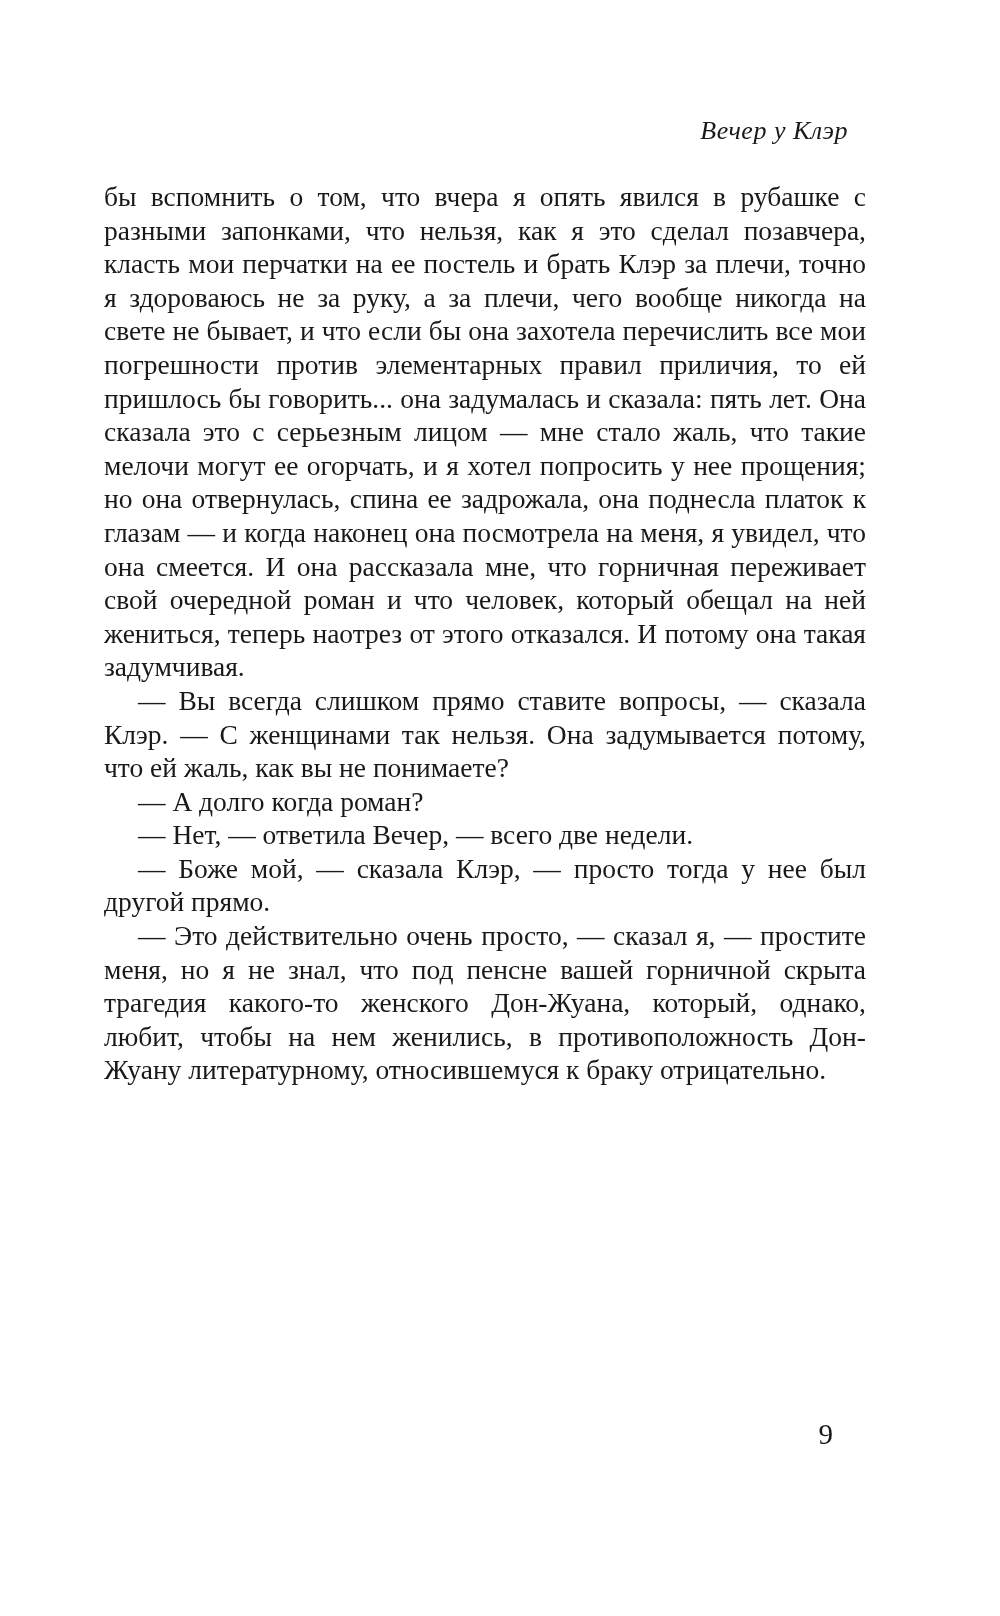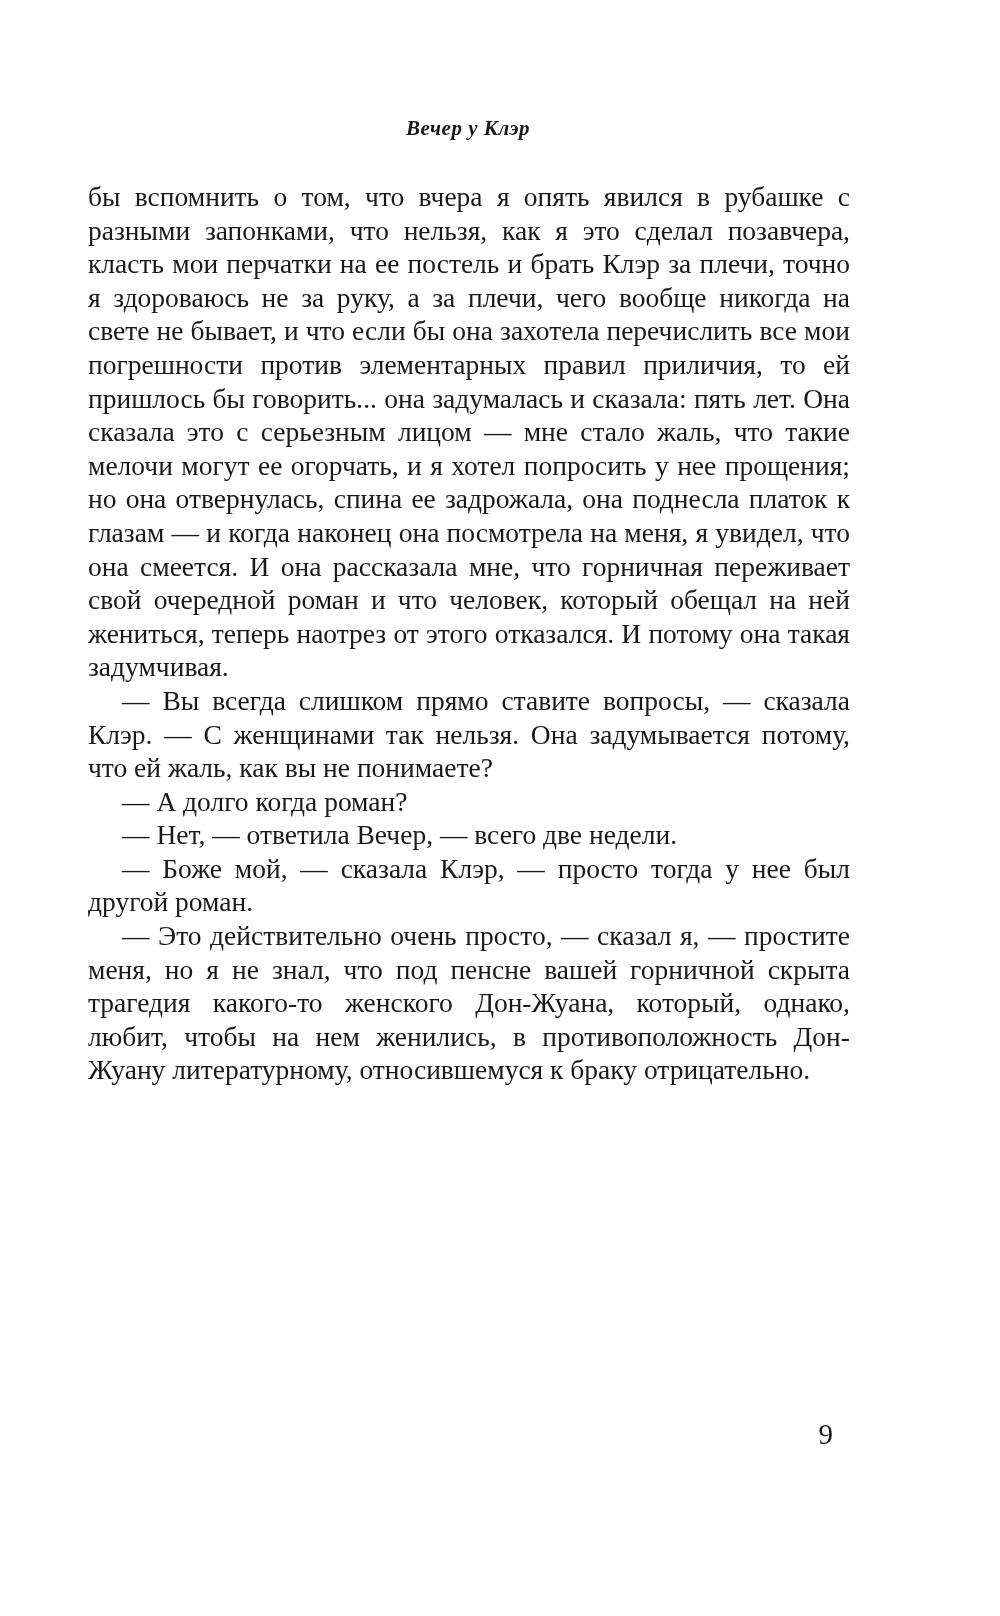--- a/index.html
+++ b/index.html
@@ -14,30 +14,30 @@
     background: #ffffff;
     font-family: "Liberation Serif", "DejaVu Serif", serif;
     color: #191919;
     overflow: hidden;
   }
   .running-head {
     position: absolute;
     top: 116px;
     left: 88px;
     width: 760px;
-    text-align: center;
+    text-align: right;
     font-style: italic;
-    font-weight: bold;
-    font-size: 21px;
+    font-weight: normal;
+    font-size: 26px;
     letter-spacing: 0.5px;
   }
   .body-text {
     position: absolute;
     top: 180px;
-    left: 88px;
+    left: 104px;
     width: 762px;
     font-size: 27.5px;
     line-height: 33.6px;
     text-align: justify;
   }
   .body-text p {
     margin: 0;
     padding: 0;
     text-indent: 34px;
   }
@@ -58,19 +58,19 @@
 
 <div class="page">
 
   <div class="running-head">Вечер у Клэр</div>
 
   <div class="body-text">
     <p class="no-indent">бы вспомнить о том, что вчера я опять явился в рубашке с разными запонками, что нельзя, как я это сделал позавчера, класть мои перчатки на ее постель и брать Клэр за плечи, точно я здороваюсь не за руку, а за плечи, чего вообще никогда на свете не бывает, и что если бы она захотела перечислить все мои погрешности против элементарных правил приличия, то ей пришлось бы говорить... она задумалась и сказала: пять лет. Она сказала это с серьезным лицом — мне стало жаль, что такие мелочи могут ее огорчать, и я хотел попросить у нее прощения; но она отвернулась, спина ее задрожала, она поднесла платок к глазам — и когда наконец она посмотрела на меня, я увидел, что она смеется. И она рассказала мне, что горничная переживает свой очередной роман и что человек, который обещал на ней жениться, теперь наотрез от этого отказался. И потому она такая задумчивая.</p>
     <p>— Вы всегда слишком прямо ставите вопросы, — сказала Клэр. — С женщинами так нельзя. Она задумывается потому, что ей жаль, как вы не понимаете?</p>
     <p>— А долго когда роман?</p>
     <p>— Нет, — ответила Вечер, — всего две недели.</p>
-    <p>— Боже мой, — сказала Клэр, — просто тогда у нее был другой роман.</p>
+    <p>— Боже мой, — сказала Клэр, — просто тогда у нее был другой прямо.</p>
     <p>— Это действительно очень просто, — сказал я, — простите меня, но я не знал, что под пенсне вашей горничной скрыта трагедия какого-то женского Дон-Жуана, который, однако, любит, чтобы на нем женились, в противоположность Дон-Жуану литературному, относившемуся к браку отрицательно.</p>
   </div>
 
   <div class="page-number">9</div>
 
 </div>
 
 </body></html>

